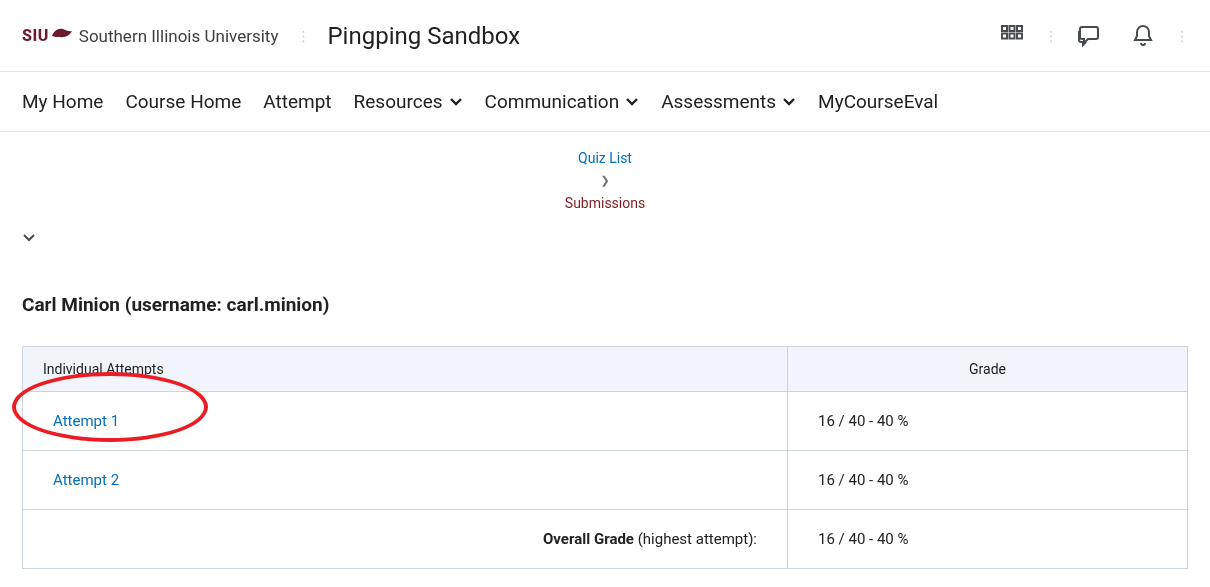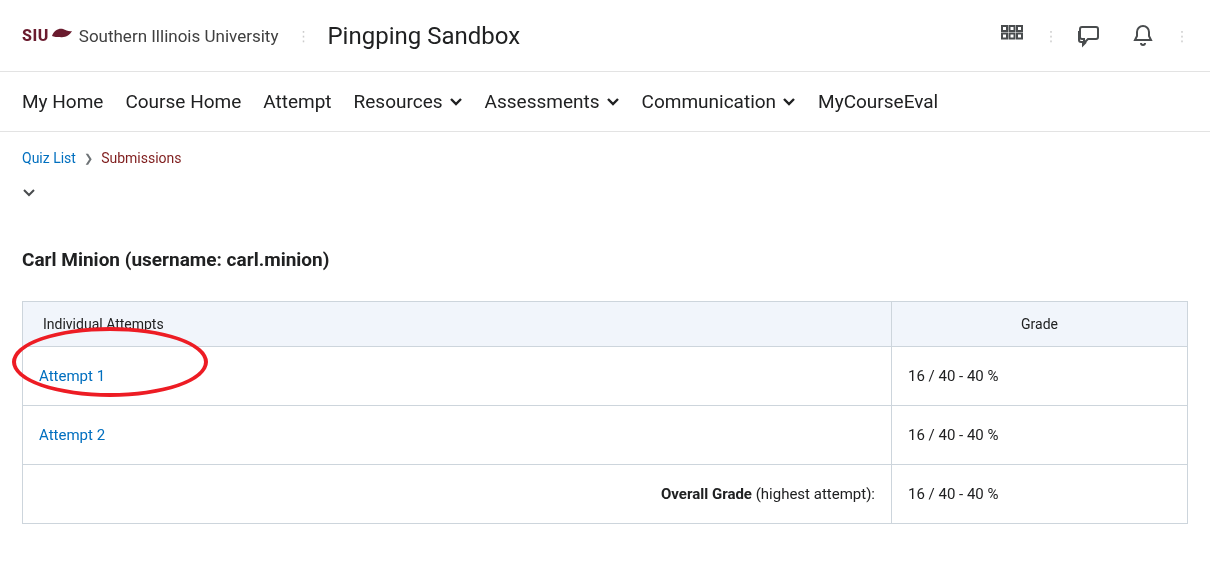--- a/index.html
+++ b/index.html
@@ -117,20 +117,21 @@
     
     .main {
       padding: 18px 22px 30px 22px;
     }
     .breadcrumb {
       font-size: 14px;
       margin-bottom: 14px;
       display: flex;
       align-items: center;
       gap: 8px;
+      flex-direction: column;
     }
     .breadcrumb .link {
       color: #006fbf;
       cursor: pointer;
     }
     .breadcrumb .sep {
       color: #6e7376;
       font-size: 11px;
     }
     .breadcrumb .current {
@@ -168,21 +169,21 @@
       font-weight: 400;
       padding: 14px 20px;
       border: 1px solid #cdd5dc;
       text-align: left;
       font-size: 14px;
     }
     .table th.center {
       text-align: center;
     }
     .table td {
-      padding: 20px 16px;
+      padding: 20px 30px;
       border: 1px solid #cdd5dc;
     }
     .table td.attempt a {
       color: #006fbf;
       text-decoration: none;
       cursor: pointer;
     }
     .table td.right {
       text-align: right;
       font-weight: 400;
@@ -200,21 +201,21 @@
     .annot-circle {
       position: absolute;
       border: 4px solid #ed1c24;
       border-radius: 50%;
       width: 196px;
       height: 70px;
       left: -10px;
       top: 26px;
       pointer-events: none;
     }
-    .col-attempts { width: 869px; }
+    .col-attempts { width: 765px; }
     .col-grade { width: auto; }
     svg { display: block; }
   </style>
 </head>
 <body>
 
 <div class="header">
   <div class="header-left">
     <div class="logo-block">
       <span class="logo-siu">
@@ -265,27 +266,27 @@
   <div class="nav-item">
     <span>Attempt</span>
   </div>
   <div class="nav-item">
     <span>Resources</span>
     <svg width="14" height="10" viewBox="0 0 14 10" class="caret">
         <path d="M2 2 L7 7 L12 2" fill="none" stroke="#202122" stroke-width="2.4"></path>
       </svg>
   </div>
   <div class="nav-item">
-    <span>Assessments</span>
+    <span>Communication</span>
     <svg width="14" height="10" viewBox="0 0 14 10" class="caret">
         <path d="M2 2 L7 7 L12 2" fill="none" stroke="#202122" stroke-width="2.4"></path>
       </svg>
   </div>
   <div class="nav-item">
-    <span>Communication</span>
+    <span>Assessments</span>
     <svg width="14" height="10" viewBox="0 0 14 10" class="caret">
         <path d="M2 2 L7 7 L12 2" fill="none" stroke="#202122" stroke-width="2.4"></path>
       </svg>
   </div>
   <div class="nav-item">
     <span>MyCourseEval</span>
   </div>
 </div>
 
 <div class="main">

